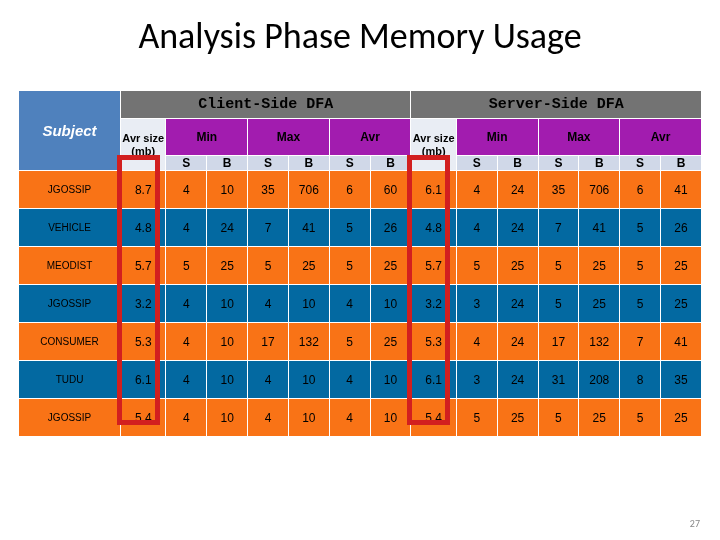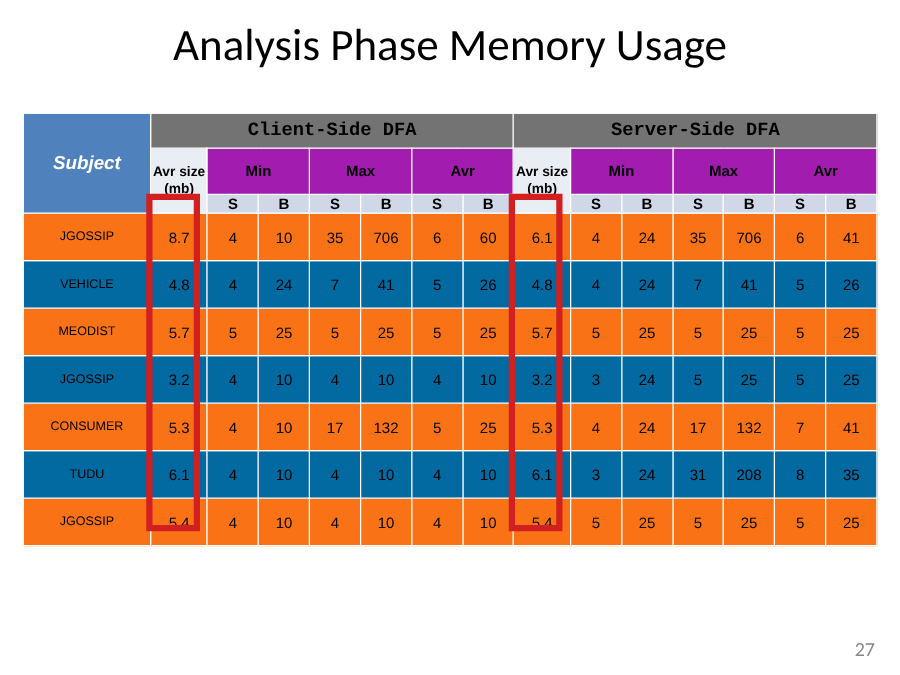--- a/index.html
+++ b/index.html
@@ -85,21 +85,21 @@
   .redbox {
     position: absolute;
     border: 5px solid #d21f1f;
     background: transparent;
     pointer-events: none;
   }
   .pagenum {
     position: absolute;
     right: 20px;
     bottom: 10px;
-    font-size: 16px;
+    font-size: 10px;
     color: #888;
     font-family: Calibri, Arial, sans-serif;
   }
 </style>
 </head>
 <body>
 
 <div class="title">Analysis Phase Memory Usage</div>
 
 <div class="tablewrap">

